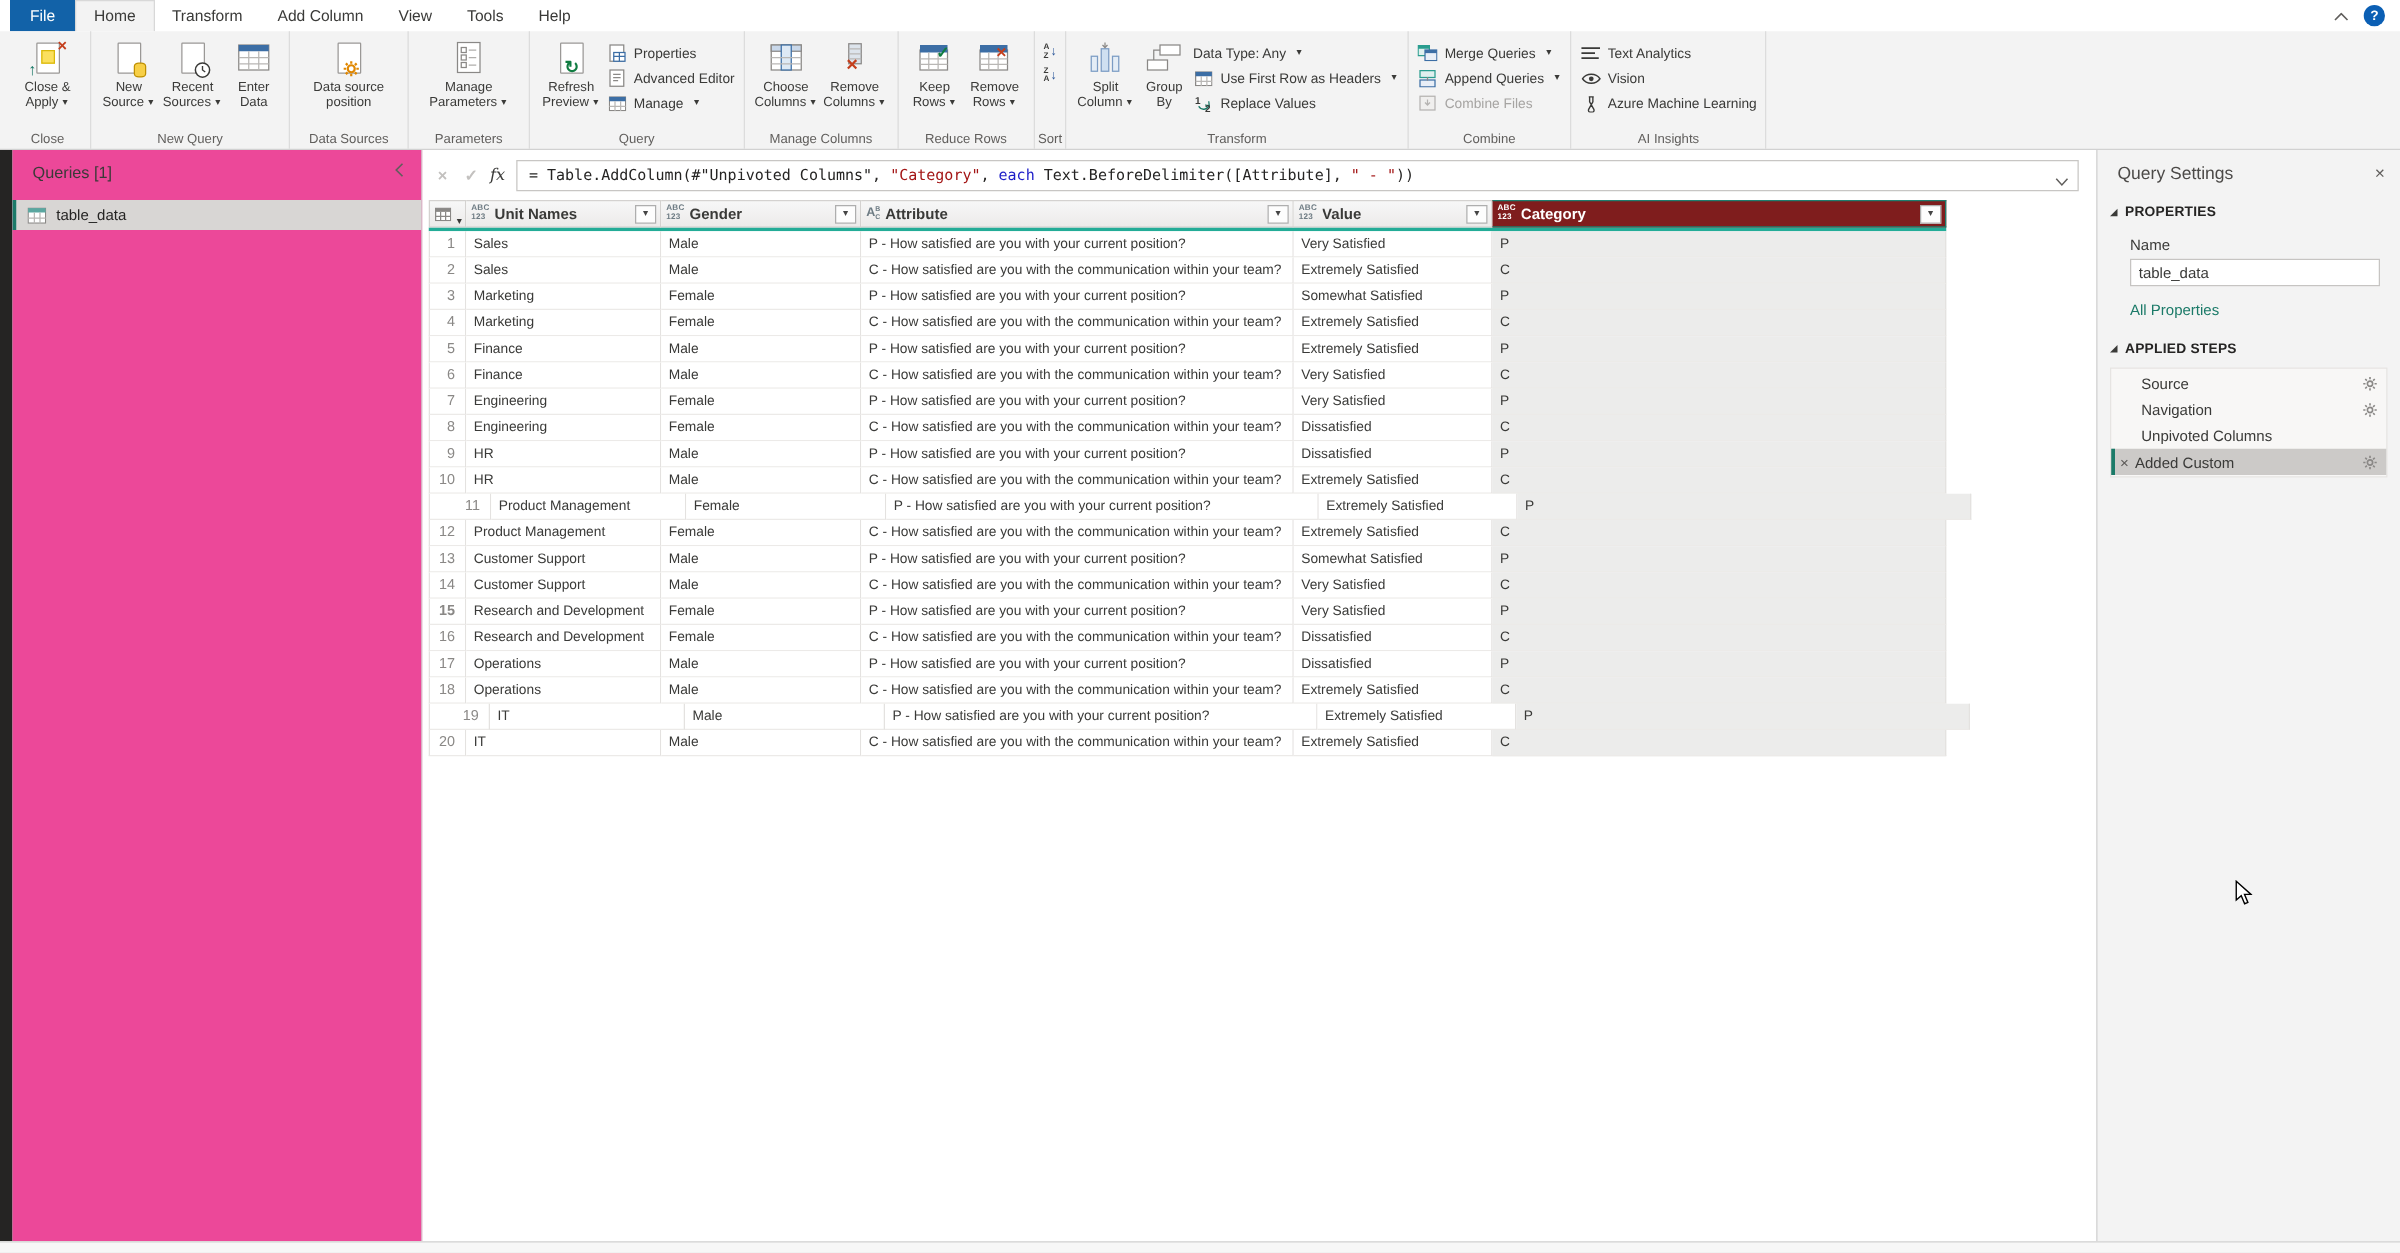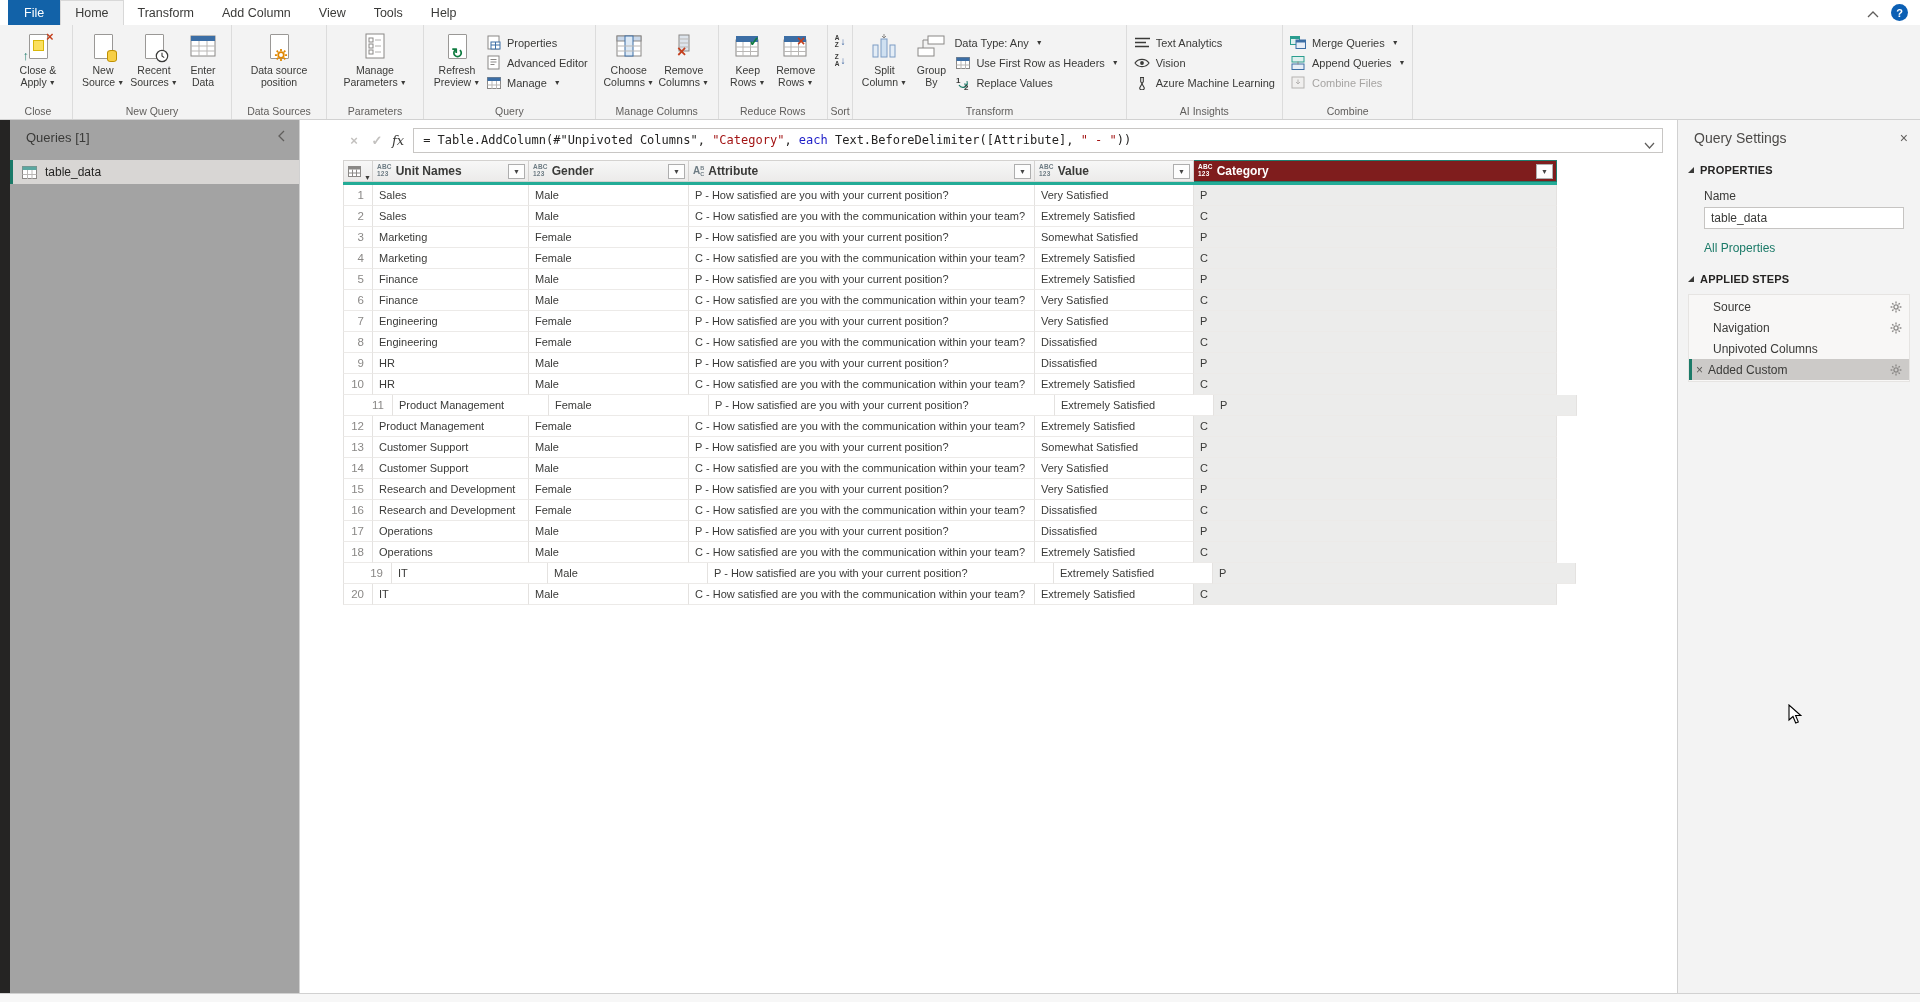--- a/index.html
+++ b/index.html
@@ -29,21 +29,21 @@
   
   .pg{position:relative;width:19px;height:25px;background:#fff;border:1px solid #9a9896;border-radius:1px;display:block}
   .bdg{position:absolute;font-weight:700;line-height:1}
   .sheet{position:absolute;left:3px;top:5px;right:3px;bottom:7px;background:#fbe05e;border:1px solid #d9b80a}
   .sortbtn{display:flex;align-items:center;height:13px;gap:1px}
   .sortic{display:flex;flex-direction:column;font-size:6.5px;font-weight:700;color:#3a3a38;line-height:1}
   .sarr{font-size:10px;color:#2b579a;line-height:1}
 
   
   .edge{position:absolute;left:0;top:120px;width:10px;height:873px;background:#252423}
-  .queries{position:absolute;left:10px;top:120px;width:290px;height:873px;background:#a3a3a3;border-right:1px solid #d1d1d1}
+  .queries{position:absolute;left:10px;top:120px;width:328px;height:873px;background:#ec4899;border-right:1px solid #d1d1d1}
   .qp-h{display:flex;align-items:center;justify-content:space-between;padding:10px 14px 8px 16px;font-size:13px;color:#3a3a38}
   .q-item{height:24px;display:flex;align-items:center;gap:8px;background:#d8d6d4;border-left:3px solid #1b7a68;padding-left:9px;margin-top:7px;font-size:12px;color:#252423}
 
   
   .main{position:absolute;left:338px;top:120px;width:1339px;height:873px;background:#fff}
   .fxrow{position:absolute;left:8px;top:7px;right:14px;height:26px;display:flex;align-items:center;gap:7px}
   .fxb{width:16px;text-align:center;color:#c3c1bf;font-size:13px;font-weight:700}
   .fxfx{font-family:"DejaVu Serif",serif;font-style:italic;font-size:13px;color:#3a3a38;margin-right:2px}
   .fx-input{flex:1;height:25px;border:1px solid #c8c6c4;background:#fff;display:flex;align-items:center;padding:0 26px 0 9px;font-family:"DejaVu Sans Mono",monospace;font-size:12px;position:relative;white-space:pre;overflow:hidden;color:#252423}
   .fx-dd{position:absolute;right:7px;top:9px}
@@ -360,53 +360,20 @@
             <span>Replace Values</span>
           </div>
       </div>
       <div class="rg-label">Transform</div>
     </div>
 
     <div class="rgroup">
       <div class="vstack">
         <div class="smallbtn">
             <span class="sb-icon">
-              <svg width="15" height="11">
-                <g stroke="#3a3a38" stroke-width="1.5">
-                  <path d="M0 1.5h15M0 5.5h11M0 9.5h14"></path>
-                </g>
-              </svg>
-            </span>
-            <span>Text Analytics</span>
-          </div>
-        <div class="smallbtn">
-            <span class="sb-icon">
-              <svg width="16" height="10">
-                <path d="M1 5c3.2-4.8 10.8-4.8 14 0c-3.2 4.8-10.8 4.8-14 0z" fill="none" stroke="#3a3a38" stroke-width="1.1"></path>
-                <circle cx="8" cy="5" r="1.9" fill="#3a3a38"></circle>
-              </svg>
-            </span>
-            <span>Vision</span>
-          </div>
-        <div class="smallbtn">
-            <span class="sb-icon">
-              <svg width="12" height="14">
-                <path d="M4 1.5h4M4.7 1.5v4l3.4 6a1.6 1.6 0 0 1-1.4 2.3H5.3a1.6 1.6 0 0 1-1.4-2.3l3.4-6v-4" fill="none" stroke="#3a3a38" stroke-width="1.1"></path>
-              </svg>
-            </span>
-            <span>Azure Machine Learning</span>
-          </div>
-      </div>
-      <div class="rg-label">AI Insights</div>
-    </div>
-
-    <div class="rgroup">
-      <div class="vstack">
-        <div class="smallbtn">
-            <span class="sb-icon">
               <svg width="16" height="13">
                 <rect x="0.5" y="0.5" width="9" height="8" fill="#dff0ee" stroke="#2a9d8f"></rect>
                 <rect x="0.5" y="0.5" width="9" height="2.5" fill="#2a9d8f"></rect>
                 <rect x="6" y="4" width="9.5" height="8.5" fill="#e8eef7" stroke="#3c6ea5"></rect>
                 <rect x="6" y="4" width="9.5" height="2.5" fill="#3c6ea5"></rect>
               </svg>
             </span>
             <span>Merge Queries</span>
             <span class="caret">▼</span>
           </div>
@@ -425,20 +392,53 @@
             <span class="sb-icon">
               <svg width="14" height="13">
                 <rect x="1" y="1" width="12" height="11" fill="#f0efee" stroke="#b5b3b1"></rect>
                 <path d="M7 3.5v4M5 6l2 2 2-2" fill="none" stroke="#b5b3b1"></path>
               </svg>
             </span>
             <span>Combine Files</span>
           </div>
       </div>
       <div class="rg-label">Combine</div>
+    </div>
+
+    <div class="rgroup">
+      <div class="vstack">
+        <div class="smallbtn">
+            <span class="sb-icon">
+              <svg width="15" height="11">
+                <g stroke="#3a3a38" stroke-width="1.5">
+                  <path d="M0 1.5h15M0 5.5h11M0 9.5h14"></path>
+                </g>
+              </svg>
+            </span>
+            <span>Text Analytics</span>
+          </div>
+        <div class="smallbtn">
+            <span class="sb-icon">
+              <svg width="16" height="10">
+                <path d="M1 5c3.2-4.8 10.8-4.8 14 0c-3.2 4.8-10.8 4.8-14 0z" fill="none" stroke="#3a3a38" stroke-width="1.1"></path>
+                <circle cx="8" cy="5" r="1.9" fill="#3a3a38"></circle>
+              </svg>
+            </span>
+            <span>Vision</span>
+          </div>
+        <div class="smallbtn">
+            <span class="sb-icon">
+              <svg width="12" height="14">
+                <path d="M4 1.5h4M4.7 1.5v4l3.4 6a1.6 1.6 0 0 1-1.4 2.3H5.3a1.6 1.6 0 0 1-1.4-2.3l3.4-6v-4" fill="none" stroke="#3a3a38" stroke-width="1.1"></path>
+              </svg>
+            </span>
+            <span>Azure Machine Learning</span>
+          </div>
+      </div>
+      <div class="rg-label">AI Insights</div>
     </div>
   </div>
 
   <div class="edge"></div>
 
   <div class="queries">
     <div class="qp-h">
       <span>Queries [1]</span>
       <span><svg width="7" height="12">
             <polyline points="6,1 1,6 6,11" fill="none" stroke="#605e5c" stroke-width="1.3"></polyline>
@@ -630,21 +630,21 @@
         </div>
         <div class="drow">
           <div class="dcell rownum first" style="width: 30px;">14</div>
           <div class="dcell" style="width: 156px;">Customer Support</div>
           <div class="dcell" style="width: 160px;">Male</div>
           <div class="dcell" style="width: 346px;">C - How satisfied are you with the communication within your team?</div>
           <div class="dcell" style="width: 159px;">Very Satisfied</div>
           <div class="dcell sel" style="width: 363px;">C</div>
         </div>
         <div class="drow">
-          <div class="dcell rownum first" style="width: 30px;">15</div>
+          <div class="dcell rownum first" style="width: 30px; font-weight: bold;">15</div>
           <div class="dcell" style="width: 156px;">Research and Development</div>
           <div class="dcell" style="width: 160px;">Female</div>
           <div class="dcell" style="width: 346px;">P - How satisfied are you with your current position?</div>
           <div class="dcell" style="width: 159px;">Very Satisfied</div>
           <div class="dcell sel" style="width: 363px;">P</div>
         </div>
         <div class="drow">
           <div class="dcell rownum first" style="width: 30px;">16</div>
           <div class="dcell" style="width: 156px;">Research and Development</div>
           <div class="dcell" style="width: 160px;">Female</div>

